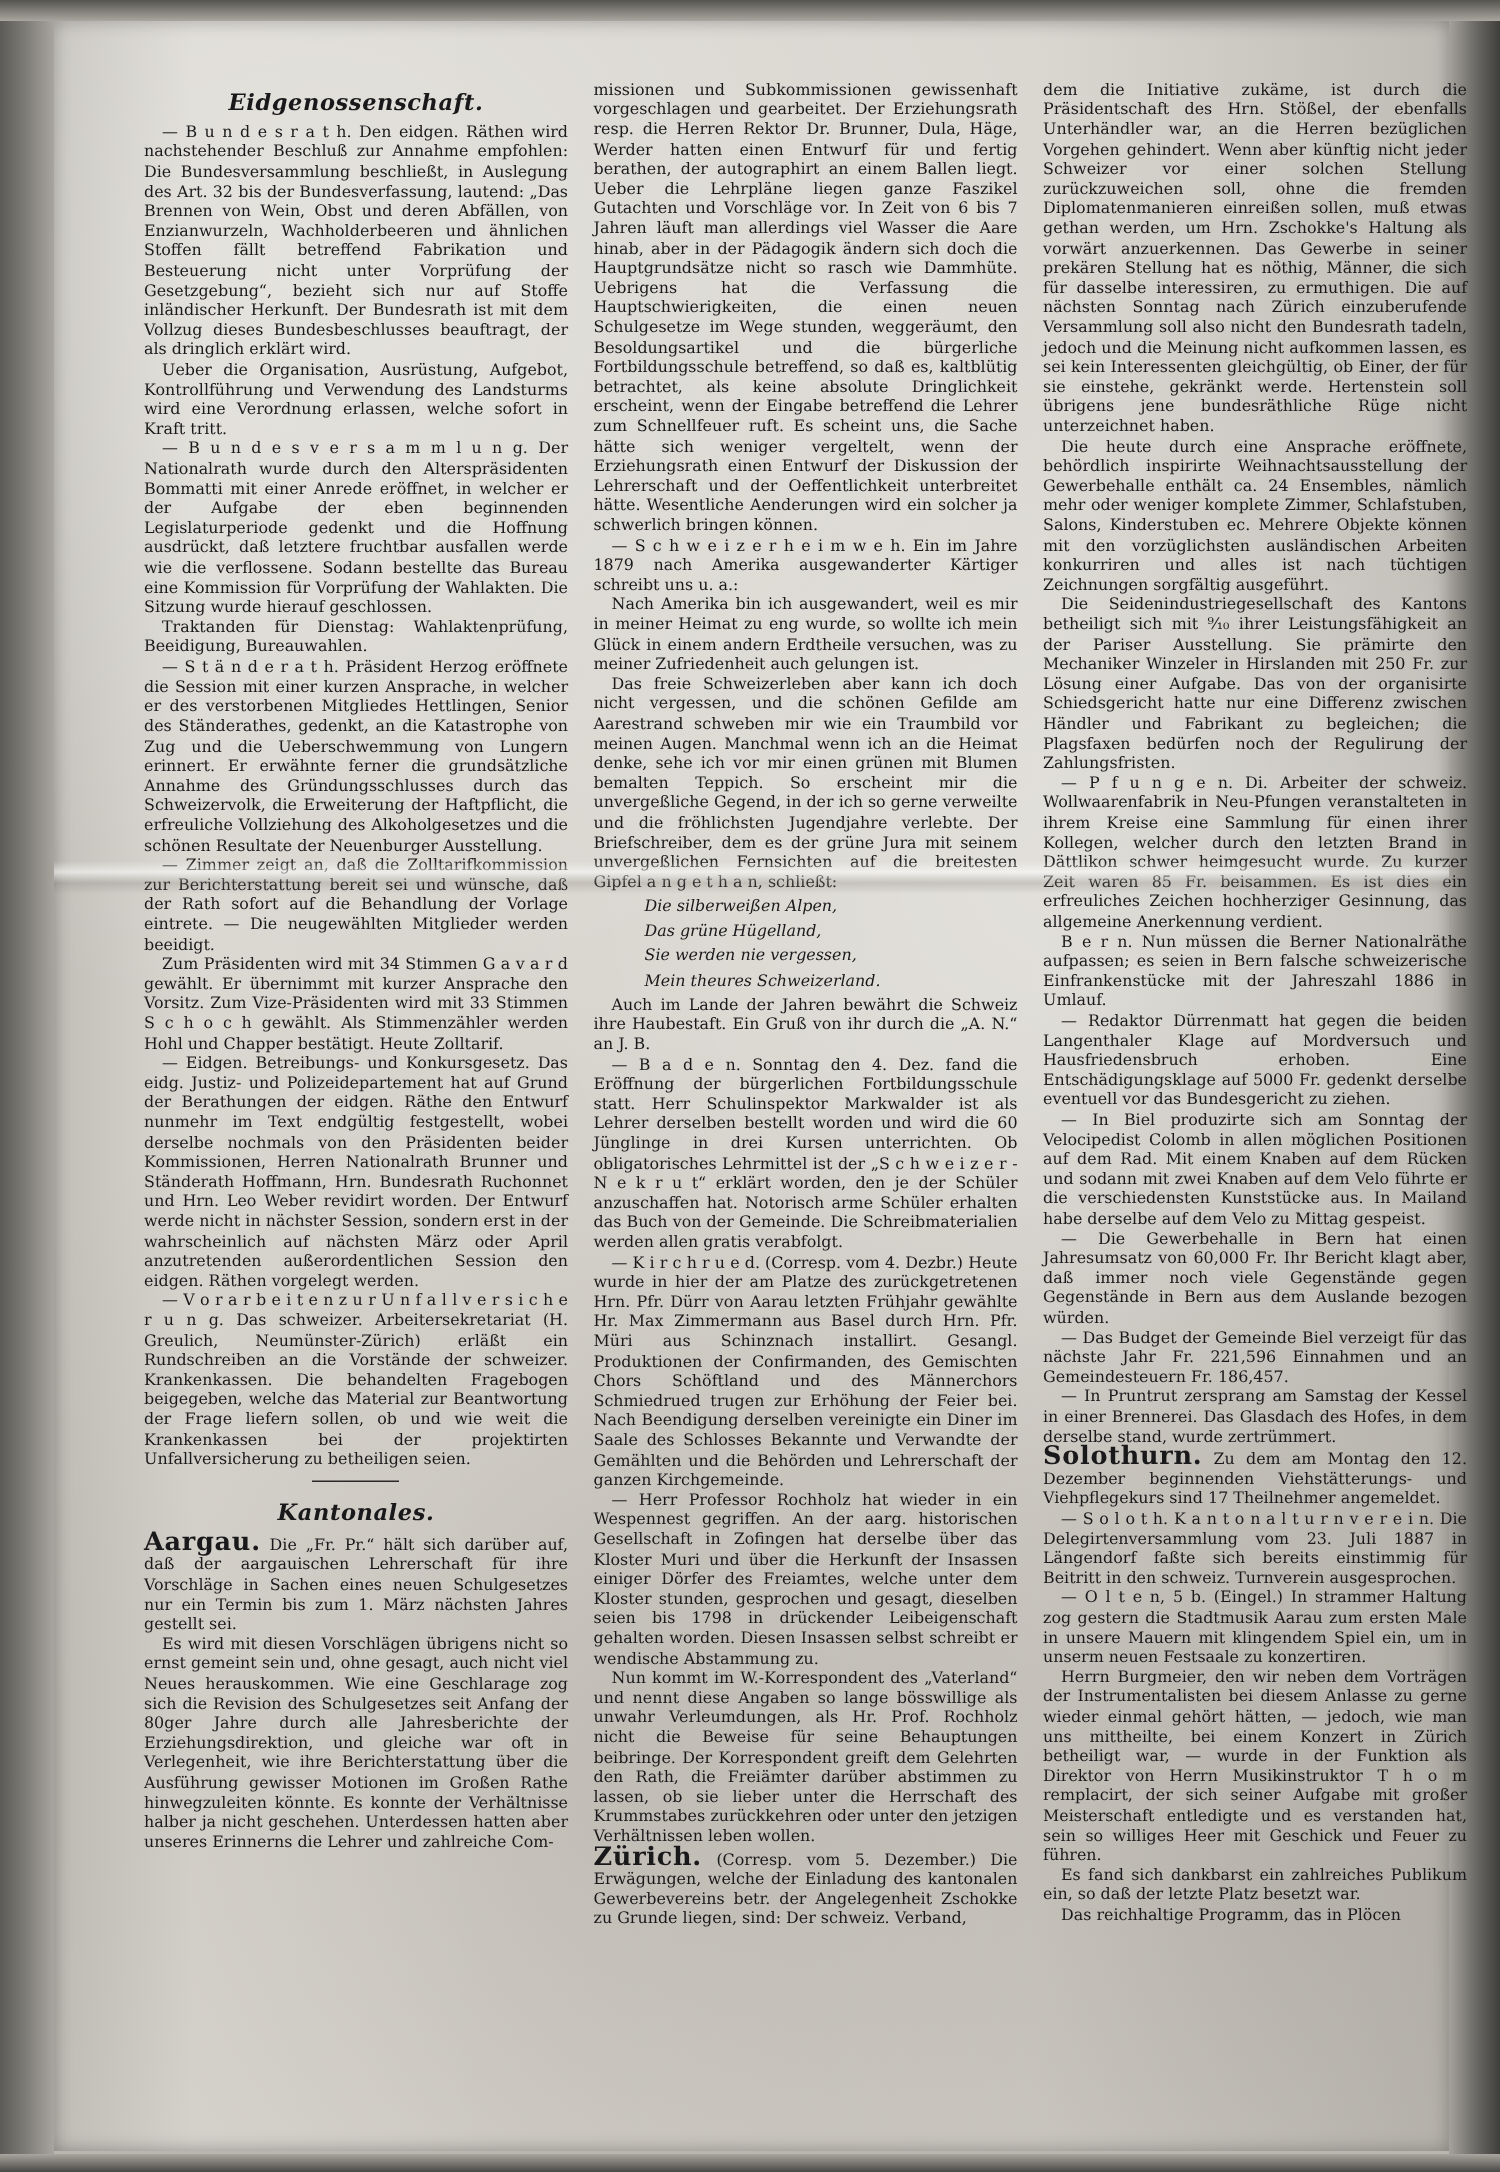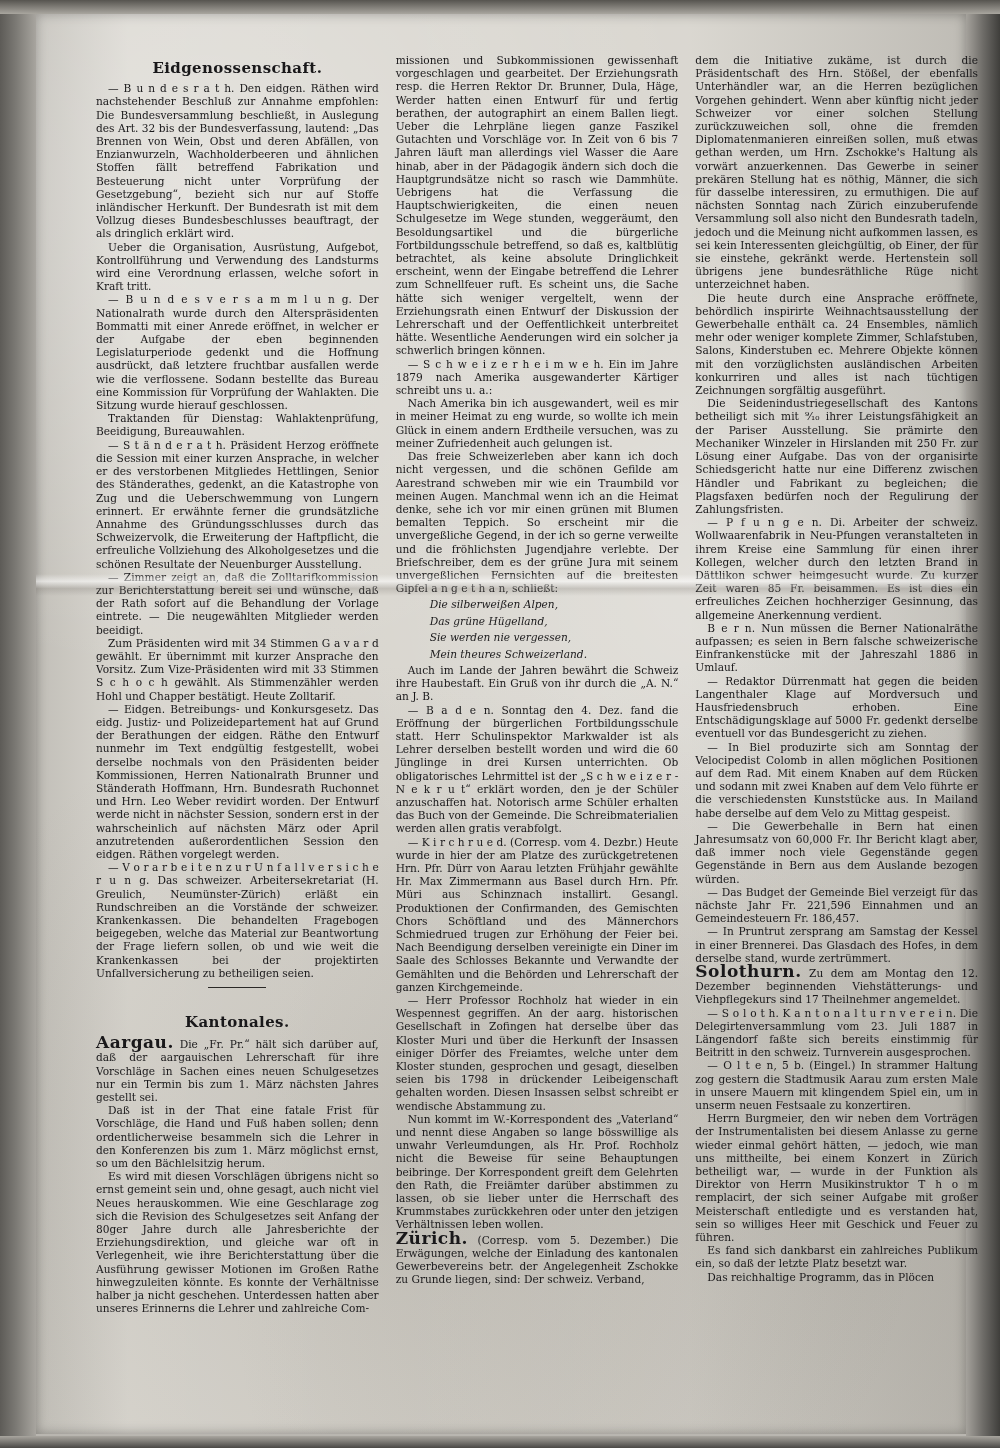--- a/index.html
+++ b/index.html
@@ -95,23 +95,24 @@
   .col + .col {
     border-left: 1px solid rgba(60,58,56,0.0);
   }
   .sec-head {
     text-align: center;
     font-weight: bold;
     font-size: 15px;
     letter-spacing: 0.4px;
     margin: 8px 0 7px 0;
     font-family: "DejaVu Serif", serif;
+    font-style: italic;
   }
   .sec-head.kant {
-    margin-top: 28px;
+    margin-top: 14px;
   }
   p {
     margin: 0 0 0 0;
     text-indent: 12px;
   }
   p.noind { text-indent: 0; }
   .place {
     font-weight: bold;
     font-size: 17px;
     letter-spacing: 0.5px;
@@ -151,21 +152,20 @@
         <p>— B u n d e s v e r s a m m l u n g. Der Nationalrath wurde durch den Alterspräsidenten Bommatti mit einer Anrede eröffnet, in welcher er der Aufgabe der eben beginnenden Legislaturperiode gedenkt und die Hoffnung ausdrückt, daß letztere fruchtbar ausfallen werde wie die verflossene. Sodann bestellte das Bureau eine Kommission für Vorprüfung der Wahlakten. Die Sitzung wurde hierauf geschlossen.</p>
         <p>Traktanden für Dienstag: Wahlaktenprüfung, Beeidigung, Bureauwahlen.</p>
         <p>— S t ä n d e r a t h. Präsident Herzog eröffnete die Session mit einer kurzen Ansprache, in welcher er des verstorbenen Mitgliedes Hettlingen, Senior des Ständerathes, gedenkt, an die Katastrophe von Zug und die Ueberschwemmung von Lungern erinnert. Er erwähnte ferner die grundsätzliche Annahme des Gründungsschlusses durch das Schweizervolk, die Erweiterung der Haftpflicht, die erfreuliche Vollziehung des Alkoholgesetzes und die schönen Resultate der Neuenburger Ausstellung.</p>
         <p>— Zimmer zeigt an, daß die Zolltarifkommission zur Berichterstattung bereit sei und wünsche, daß der Rath sofort auf die Behandlung der Vorlage eintrete. — Die neugewählten Mitglieder werden beeidigt.</p>
         <p>Zum Präsidenten wird mit 34 Stimmen G a v a r d  gewählt. Er übernimmt mit kurzer Ansprache den Vorsitz. Zum Vize-Präsidenten wird mit 33 Stimmen S c h o c h gewählt. Als Stimmenzähler werden Hohl und Chapper bestätigt. Heute Zolltarif.</p>
         <p>— Eidgen. Betreibungs- und Konkursgesetz. Das eidg. Justiz- und Polizeidepartement hat auf Grund der Berathungen der eidgen. Räthe den Entwurf nunmehr im Text endgültig festgestellt, wobei derselbe nochmals von den Präsidenten beider Kommissionen, Herren Nationalrath Brunner und Ständerath Hoffmann, Hrn. Bundesrath Ruchonnet und Hrn. Leo Weber revidirt worden. Der Entwurf werde nicht in nächster Session, sondern erst in der wahrscheinlich auf nächsten März oder April anzutretenden außerordentlichen Session den eidgen. Räthen vorgelegt werden.</p>
         <p>— V o r a r b e i t e n  z u r  U n f a l l v e r s i c h e r u n g. Das schweizer. Arbeitersekretariat (H. Greulich, Neumünster-Zürich) erläßt ein Rundschreiben an die Vorstände der schweizer. Krankenkassen. Die behandelten Fragebogen beigegeben, welche das Material zur Beantwortung der Frage liefern sollen, ob und wie weit die Krankenkassen bei der projektirten Unfallversicherung zu betheiligen seien.</p>
         <div class="rule"></div>
         <div class="sec-head kant">Kantonales.</div>
         <p class="noind"><span class="place">Aargau.</span> <span>Die „Fr. Pr.“ hält sich darüber auf, daß der aargauischen Lehrerschaft für ihre Vorschläge in Sachen eines neuen Schulgesetzes nur ein Termin bis zum 1. März nächsten Jahres gestellt sei.</span></p>
-        <p>Daß ist in der That eine fatale Frist für Vorschläge, die Hand und Fuß haben sollen; denn ordentlicherweise besammeln sich die Lehrer in den Konferenzen bis zum 1. März möglichst ernst, so um den Bächlelsitzig herum.</p>
         <p>Es wird mit diesen Vorschlägen übrigens nicht so ernst gemeint sein und, ohne gesagt, auch nicht viel Neues herauskommen. Wie eine Geschlarage zog sich die Revision des Schulgesetzes seit Anfang der 80ger Jahre durch alle Jahresberichte der Erziehungsdirektion, und gleiche war oft in Verlegenheit, wie ihre Berichterstattung über die Ausführung gewisser Motionen im Großen Rathe hinwegzuleiten könnte. Es konnte der Verhältnisse halber ja nicht geschehen. Unterdessen hatten aber unseres Erinnerns die Lehrer und zahlreiche Com-</p>
       </div>
 
       <div class="col">
         <p class="noind">missionen und Subkommissionen gewissenhaft vorgeschlagen und gearbeitet. Der Erziehungsrath resp. die Herren Rektor Dr. Brunner, Dula, Häge, Werder hatten einen Entwurf für und fertig berathen, der autographirt an einem Ballen liegt. Ueber die Lehrpläne liegen ganze Faszikel Gutachten und Vorschläge vor. In Zeit von 6 bis 7 Jahren läuft man allerdings viel Wasser die Aare hinab, aber in der Pädagogik ändern sich doch die Hauptgrundsätze nicht so rasch wie Dammhüte. Uebrigens hat die Verfassung die Hauptschwierigkeiten, die einen neuen Schulgesetze im Wege stunden, weggeräumt, den Besoldungsartikel und die bürgerliche Fortbildungsschule betreffend, so daß es, kaltblütig betrachtet, als keine absolute Dringlichkeit erscheint, wenn der Eingabe betreffend die Lehrer zum Schnellfeuer ruft. Es scheint uns, die Sache hätte sich weniger vergeltelt, wenn der Erziehungsrath einen Entwurf der Diskussion der Lehrerschaft und der Oeffentlichkeit unterbreitet hätte. Wesentliche Aenderungen wird ein solcher ja schwerlich bringen können.</p>
         <p>— S c h w e i z e r h e i m w e h.  Ein im Jahre 1879 nach Amerika ausgewanderter Kärtiger schreibt uns u. a.:</p>
         <p>Nach Amerika bin ich ausgewandert, weil es mir in meiner Heimat zu eng wurde, so wollte ich mein Glück in einem andern Erdtheile versuchen, was zu meiner Zufriedenheit auch gelungen ist.</p>
         <p>Das freie Schweizerleben aber kann ich doch nicht vergessen, und die schönen Gefilde am Aarestrand schweben mir wie ein Traumbild vor meinen Augen. Manchmal wenn ich an die Heimat denke, sehe ich vor mir einen grünen mit Blumen bemalten Teppich. So erscheint mir die unvergeßliche Gegend, in der ich so gerne verweilte und die fröhlichsten Jugendjahre verlebte. Der Briefschreiber, dem es der grüne Jura mit seinem unvergeßlichen Fernsichten auf die breitesten Gipfel a n g e t h a n, schließt:</p>
         <p class="verse">Die silberweißen Alpen,</p>
         <p class="verse">Das grüne Hügelland,</p>

